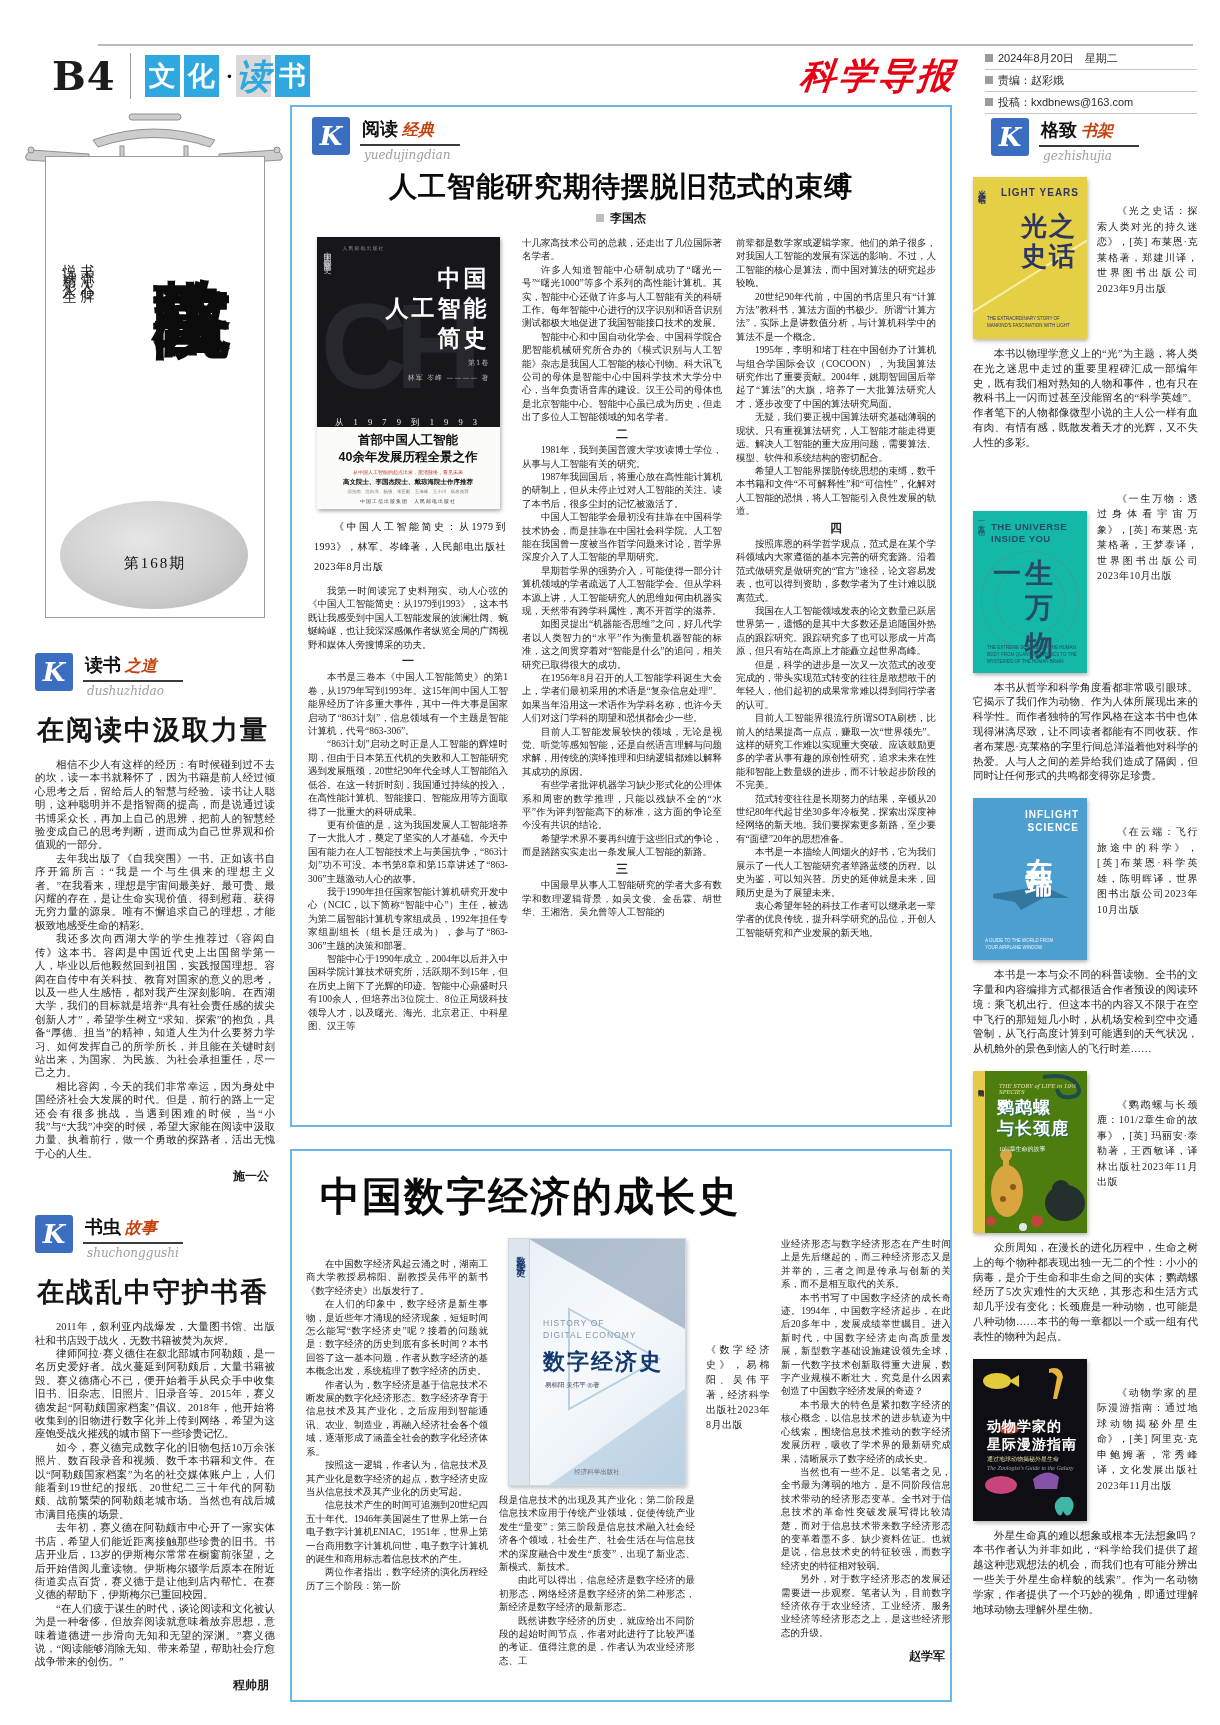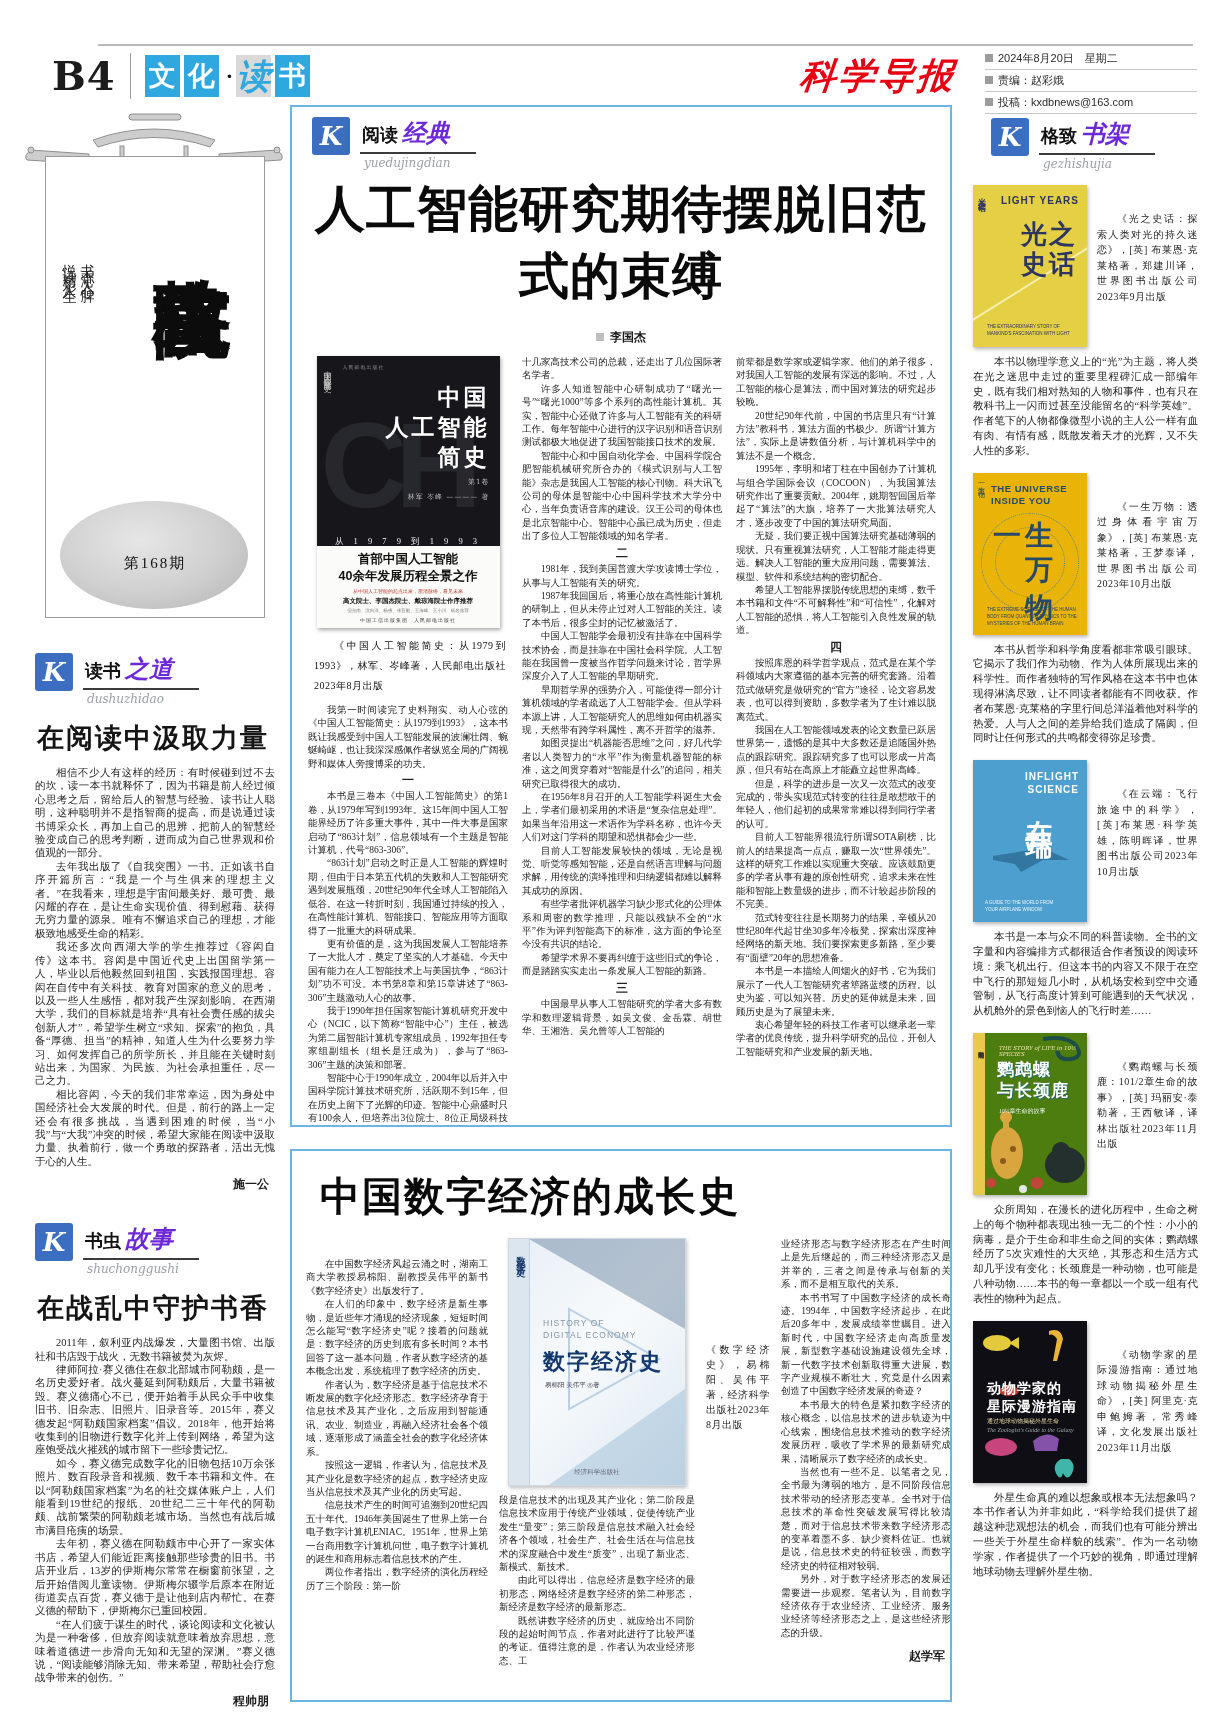--- a/index.html
+++ b/index.html
@@ -15,41 +15,41 @@
   .paper{position:absolute;left:800px;top:52px;color:#E60012;font-size:36px;font-weight:900;font-style:italic;font-family:"DejaVu Serif",serif;letter-spacing:3px;transform:skewX(-6deg);}
   .dateblk{position:absolute;left:985px;top:48px;width:212px;font-size:11px;color:#2b2b2b;font-family:"Liberation Sans",sans-serif;}
   .dateblk .row{border-bottom:1px solid #c6c6c6;padding:3px 0 3px 0;}
   .dateblk .row:first-child{border-top:0;}
   .sq{display:inline-block;width:8px;height:8px;background:#9b9b9b;margin-right:5px;}
   
   .slog{display:flex;align-items:flex-start;}
   .kbox{width:38px;height:38px;background:#3B6EC1;border-radius:3px;color:#fff;text-align:center;font:italic 900 26px "DejaVu Serif",serif;line-height:38px;flex:0 0 38px;}
   .slog .txt{margin-left:10px;}
   .slog .l1{font-family:"Liberation Sans",sans-serif;font-weight:900;font-size:18px;color:#111;border-bottom:2px solid #3b3b3b;padding:0 26px 3px 2px;display:inline-block;}
-  .slog .l1 .scrw{color:#6d28d9;font-family:"DejaVu Serif",serif;font-style:italic;font-weight:900;font-size:24px;margin-left:4px;}
+  .slog .l1 .scrw{color:#c2410c;font-family:"DejaVu Serif",serif;font-style:italic;font-weight:900;font-size:16px;margin-left:4px;}
   .slog .py{color:#9aa0a6;font-style:italic;font-size:12px;margin:2px 0 0 4px;font-family:"DejaVu Serif",serif;}
   
   .leftcol{position:absolute;left:35px;top:112px;width:240px;}
   .mast{position:relative;height:505px;}
   .mastbox{position:absolute;left:10px;top:44px;width:218px;height:460px;border:1px solid #9a9a9a;background:#fff;}
   .roof{position:absolute;left:-12px;top:-4px;}
   .slogan{position:absolute;left:14px;top:96px;writing-mode:vertical-rl;font-size:14px;letter-spacing:5px;color:#222;}
   .slogan span{display:block;margin-bottom:22px;}
   .bigtitle{position:absolute;right:30px;top:60px;writing-mode:vertical-rl;font-size:78px;line-height:1.05;font-weight:900;font-family:"DejaVu Serif",serif;color:#0c0c0c;}
   .oval{position:absolute;left:14px;bottom:8px;width:188px;height:108px;border-radius:50%;background:radial-gradient(ellipse at 42% 36%,#e6e6e6 0%,#cfcfcf 55%,#b2b2b2 100%);}
   .issue{position:absolute;left:0;bottom:44px;width:100%;text-align:center;font-size:15px;color:#111;letter-spacing:2px;}
   .lah{font-family:"Liberation Sans",sans-serif;font-weight:900;font-size:27px;letter-spacing:2px;margin:14px 0 10px 2px;color:#151515;}
   .lbody p{margin:0;font-size:10.5px;line-height:13.4px;text-align:justify;text-indent:2em;color:#1f1f1f;}
   .sig{text-align:right;font-weight:bold;font-size:12px;margin:8px 6px 0 0;font-family:"Liberation Sans",sans-serif;}
   .gap1{height:36px;}
   
   .midcol{position:absolute;left:290px;top:105px;width:662px;}
   .aibox{position:relative;border:2px solid #69B8E4;height:1022px;box-sizing:border-box;padding:14px 16px 0 16px;overflow:hidden;}
   .aibox .slog{margin:-4px 0 4px 4px;background:#fff;width:fit-content;padding-right:20px;}
-  .mainhl{font-family:"Liberation Sans",sans-serif;font-weight:900;font-size:50px;letter-spacing:1px;text-align:center;color:#0a0a0a;margin:6px 0 19px 0;}
+  .mainhl{font-family:"Liberation Sans",sans-serif;font-weight:900;font-size:28px;letter-spacing:1px;text-align:center;color:#0a0a0a;margin:6px 0 4px 0;}
   .byline{text-align:center;font-size:12px;margin:4px 0 10px 0;}
   .byline .bsq{display:inline-block;width:8px;height:8px;background:#bdbdbd;margin-right:6px;}
   .cols3{display:flex;gap:14px;}
   .c200{width:200px;flex:0 0 200px;}
   .bt p{margin:0;font-size:9.5px;line-height:13.4px;text-align:justify;text-indent:2em;color:#222;}
   .bt p.ni{text-indent:0;}
   .bt p.dv{text-indent:0;text-align:center;font-weight:900;font-size:12px;margin:3px 0;font-family:"Liberation Sans",sans-serif;}
   .cap{font-size:10px;line-height:20px;color:#101010;margin:8px 2px 8px 6px;letter-spacing:0.5px;text-align:justify;text-indent:2em;}
   
   .aicover{position:relative;width:183px;height:272px;margin:0 auto;background:#17171b;box-shadow:1px 2px 4px rgba(0,0,0,.35);}
@@ -92,21 +92,21 @@
   .bdesc p{margin:8px 0 0 0;font-size:10.5px;line-height:14.8px;text-align:justify;text-indent:2em;}
   .cov{position:relative;width:114px;height:162px;flex:0 0 114px;box-shadow:1px 2px 4px rgba(0,0,0,.3);overflow:hidden;}
   
   .cov1{background:#E5CF45;}
   .cov1 .sp{position:absolute;left:2px;top:6px;writing-mode:vertical-rl;font-size:8px;color:#2d3561;font-weight:bold;letter-spacing:2px;}
   .cov1 .en{position:absolute;right:8px;top:10px;font:900 10px "Liberation Sans",sans-serif;color:#2d3561;letter-spacing:1px;}
   .cov1 .cn{position:absolute;right:10px;top:34px;text-align:right;font-weight:900;font-family:"DejaVu Serif",serif;font-size:26px;line-height:30px;color:#2d3561;letter-spacing:2px;}
   .cov1 .ray{position:absolute;left:-20px;top:90px;width:180px;height:2px;background:#f7efad;transform:rotate(-32deg);}
   .cov1 .ft{position:absolute;left:14px;bottom:10px;font-size:4.5px;color:#2d3561;font-family:"Liberation Sans",sans-serif;line-height:7px;width:90px;}
   
-  .cov2{background:#eab308;}
+  .cov2{background:#14b8a6;margin-top:46px;}
   .cov2 .en{position:absolute;left:18px;top:10px;font:900 9.5px "Liberation Sans",sans-serif;color:#274a66;letter-spacing:.5px;line-height:12px;}
   .cov2 .sp{position:absolute;left:3px;top:6px;writing-mode:vertical-rl;font-size:7px;color:#274a66;letter-spacing:2px;}
   .cov2 .cn1{position:absolute;left:20px;top:44px;font-weight:900;font-family:"DejaVu Serif",serif;font-size:28px;color:#274a66;letter-spacing:4px;}
   .cov2 .cn2{position:absolute;left:52px;top:78px;font-weight:900;font-family:"DejaVu Serif",serif;font-size:28px;color:#274a66;letter-spacing:4px;}
   .cov2 .cir{position:absolute;left:8px;top:40px;width:96px;height:96px;border:1px dotted #5b8b80;border-radius:50%;}
   .cov2 .cir.c2{left:22px;top:54px;width:68px;height:68px;}
   .cov2 .ft{position:absolute;left:14px;bottom:8px;font-size:4.5px;color:#274a66;font-family:"Liberation Sans",sans-serif;line-height:7px;width:90px;}
   
   .cov3{background:#4D9FD0;}
   .cov3 .en{position:absolute;right:8px;top:10px;text-align:right;font:900 10px "Liberation Sans",sans-serif;color:#fff;letter-spacing:1px;line-height:13px;}

